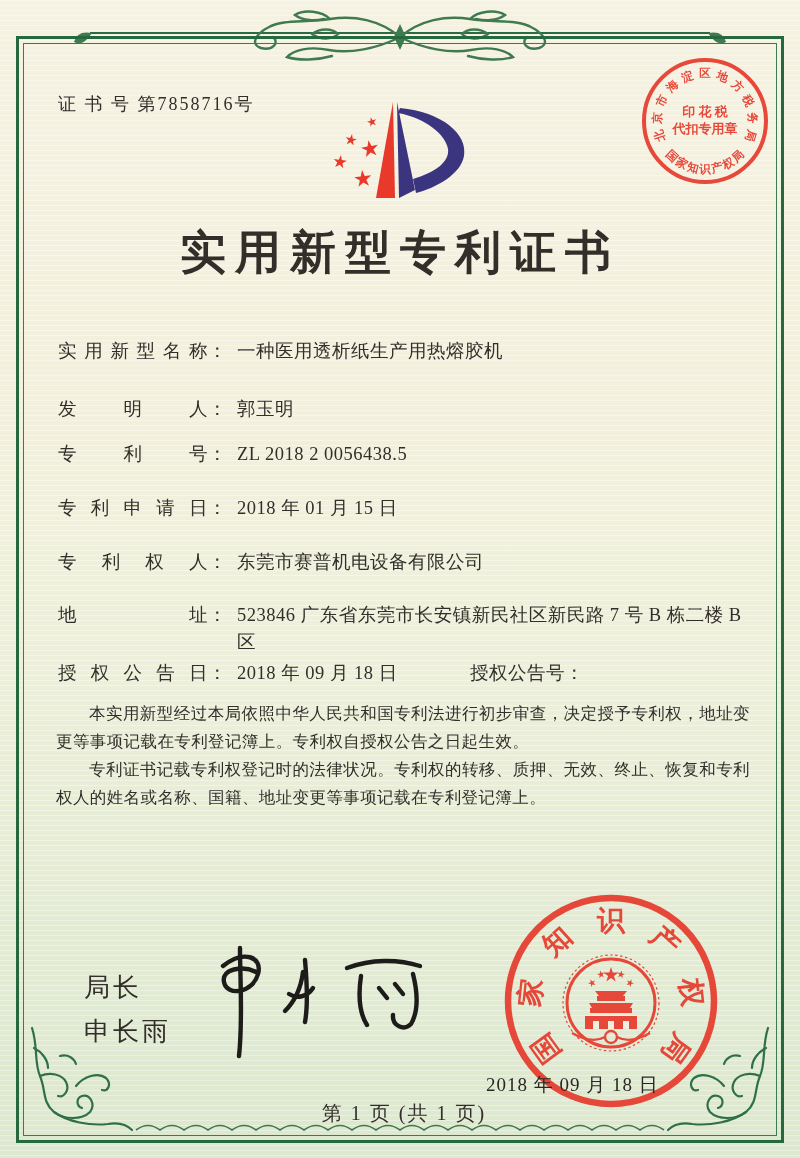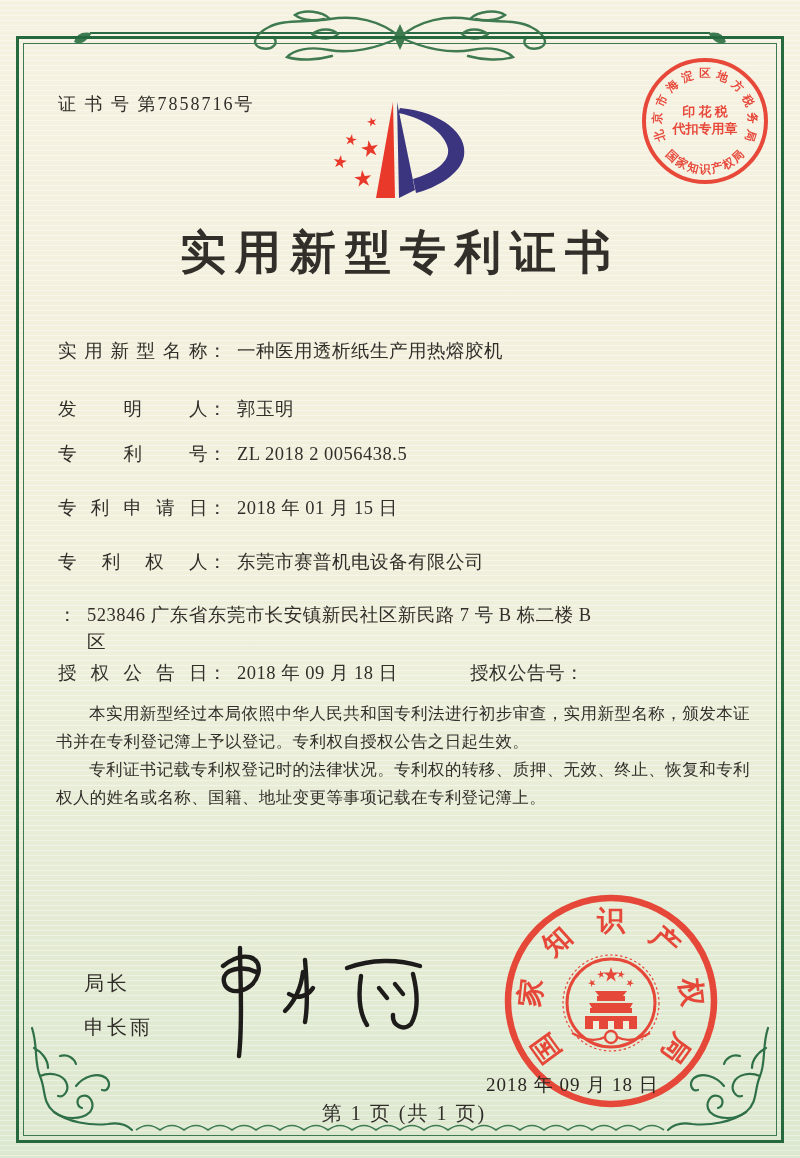--- a/index.html
+++ b/index.html
@@ -20,21 +20,21 @@
   .frow{display:flex;line-height:27px;letter-spacing:.5px;}
   .flabel{display:inline-block;width:150px;text-align:justify;text-align-last:justify;flex:0 0 150px;}
   .fcolon{flex:0 0 auto;}
   .fvalue{margin-left:10px;}
   .addr-val{max-width:505px;}
   .grant-row{position:relative;}
   .grant-right{position:absolute;left:412px;top:0;display:flex;}
   .mb31{margin-bottom:31px}.mb25{margin-bottom:18px}.mb27{margin-bottom:27px}.mb26{margin-bottom:26px}.mb4{margin-bottom:4px}
   .body-text{left:56px;top:700px;width:694px;font-size:16.5px;line-height:28px;letter-spacing:.4px;text-align:justify;}
   .body-text p{margin:0;text-indent:2em;}
-  .signer{left:84px;font-size:20px;letter-spacing:3px;}
+  .signer{left:84px;font-size:26px;letter-spacing:3px;}
   .seal-date{left:486px;top:1072px;font-size:19px;letter-spacing:1px;color:#2a2722;}
   .footer{left:0;right:12px;top:1100px;text-align:center;font-size:20px;letter-spacing:2px;padding-left:20px;}
   svg{display:block;}
   svg text{font-family:"Liberation Serif","DejaVu Serif",serif;}
   .seal{opacity:.93;}
   .mirror{transform:scaleX(-1);}
 </style>
 </head>
 <body>
 
@@ -131,36 +131,37 @@
       <span class="flabel">专利申请日</span>
         <span class="fcolon">：</span>
       <span class="fvalue">2018 年 01 月 15 日</span>
     </div>
     <div class="frow mb26">
       <span class="flabel">专利权人</span>
         <span class="fcolon">：</span>
       <span class="fvalue">东莞市赛普机电设备有限公司</span>
     </div>
     <div class="frow mb4">
+      <span class="flabel">地址</span>
         <span class="fcolon">：</span>
       <span class="fvalue addr-val">523846 广东省东莞市长安镇新民社区新民路 7 号 B 栋二楼 B 区</span>
     </div>
     <div class="frow grant-row">
       <span class="flabel">授权公告日</span>
         <span class="fcolon">：</span>
       <span class="fvalue">2018 年 09 月 18 日</span>
       <span class="grant-right">
         <span>授权公告号</span>
           <span>：</span>
       </span>
     </div>
   </div>
 
   <div class="abs body-text">
-    <p>本实用新型经过本局依照中华人民共和国专利法进行初步审查，实用新型名称，颁发本证书并在专利登记簿上予以登记。专利权自授权公告之日起生效。</p>
+    <p>本实用新型经过本局依照中华人民共和国专利法进行初步审查，决定授予专利权，地址变更等事项记载在专利登记簿上。专利权自授权公告之日起生效。</p>
     <p>专利证书记载专利权登记时的法律状况。专利权的转移、质押、无效、终止、恢复和专利权人的姓名或名称、国籍、地址变更等事项记载在专利登记簿上。</p>
   </div>
 
   <div class="abs signer" style="top:970px;">局长</div>
   <div class="abs signer" style="top:1014px;">申长雨</div>
 
   <svg class="abs" style="left:185px;top:938px;" width="260" height="130" viewBox="0 0 260 130">
     <g fill="none" stroke="#1d1c1a" stroke-width="4.4" stroke-linecap="round">
       <path d="M38,28 C 58,12 78,18 73,36 C 68,55 42,59 39,44 C 36,31 58,27 71,34"></path>
       <path d="M55,10 C 55,40 58,82 54,118"></path>

